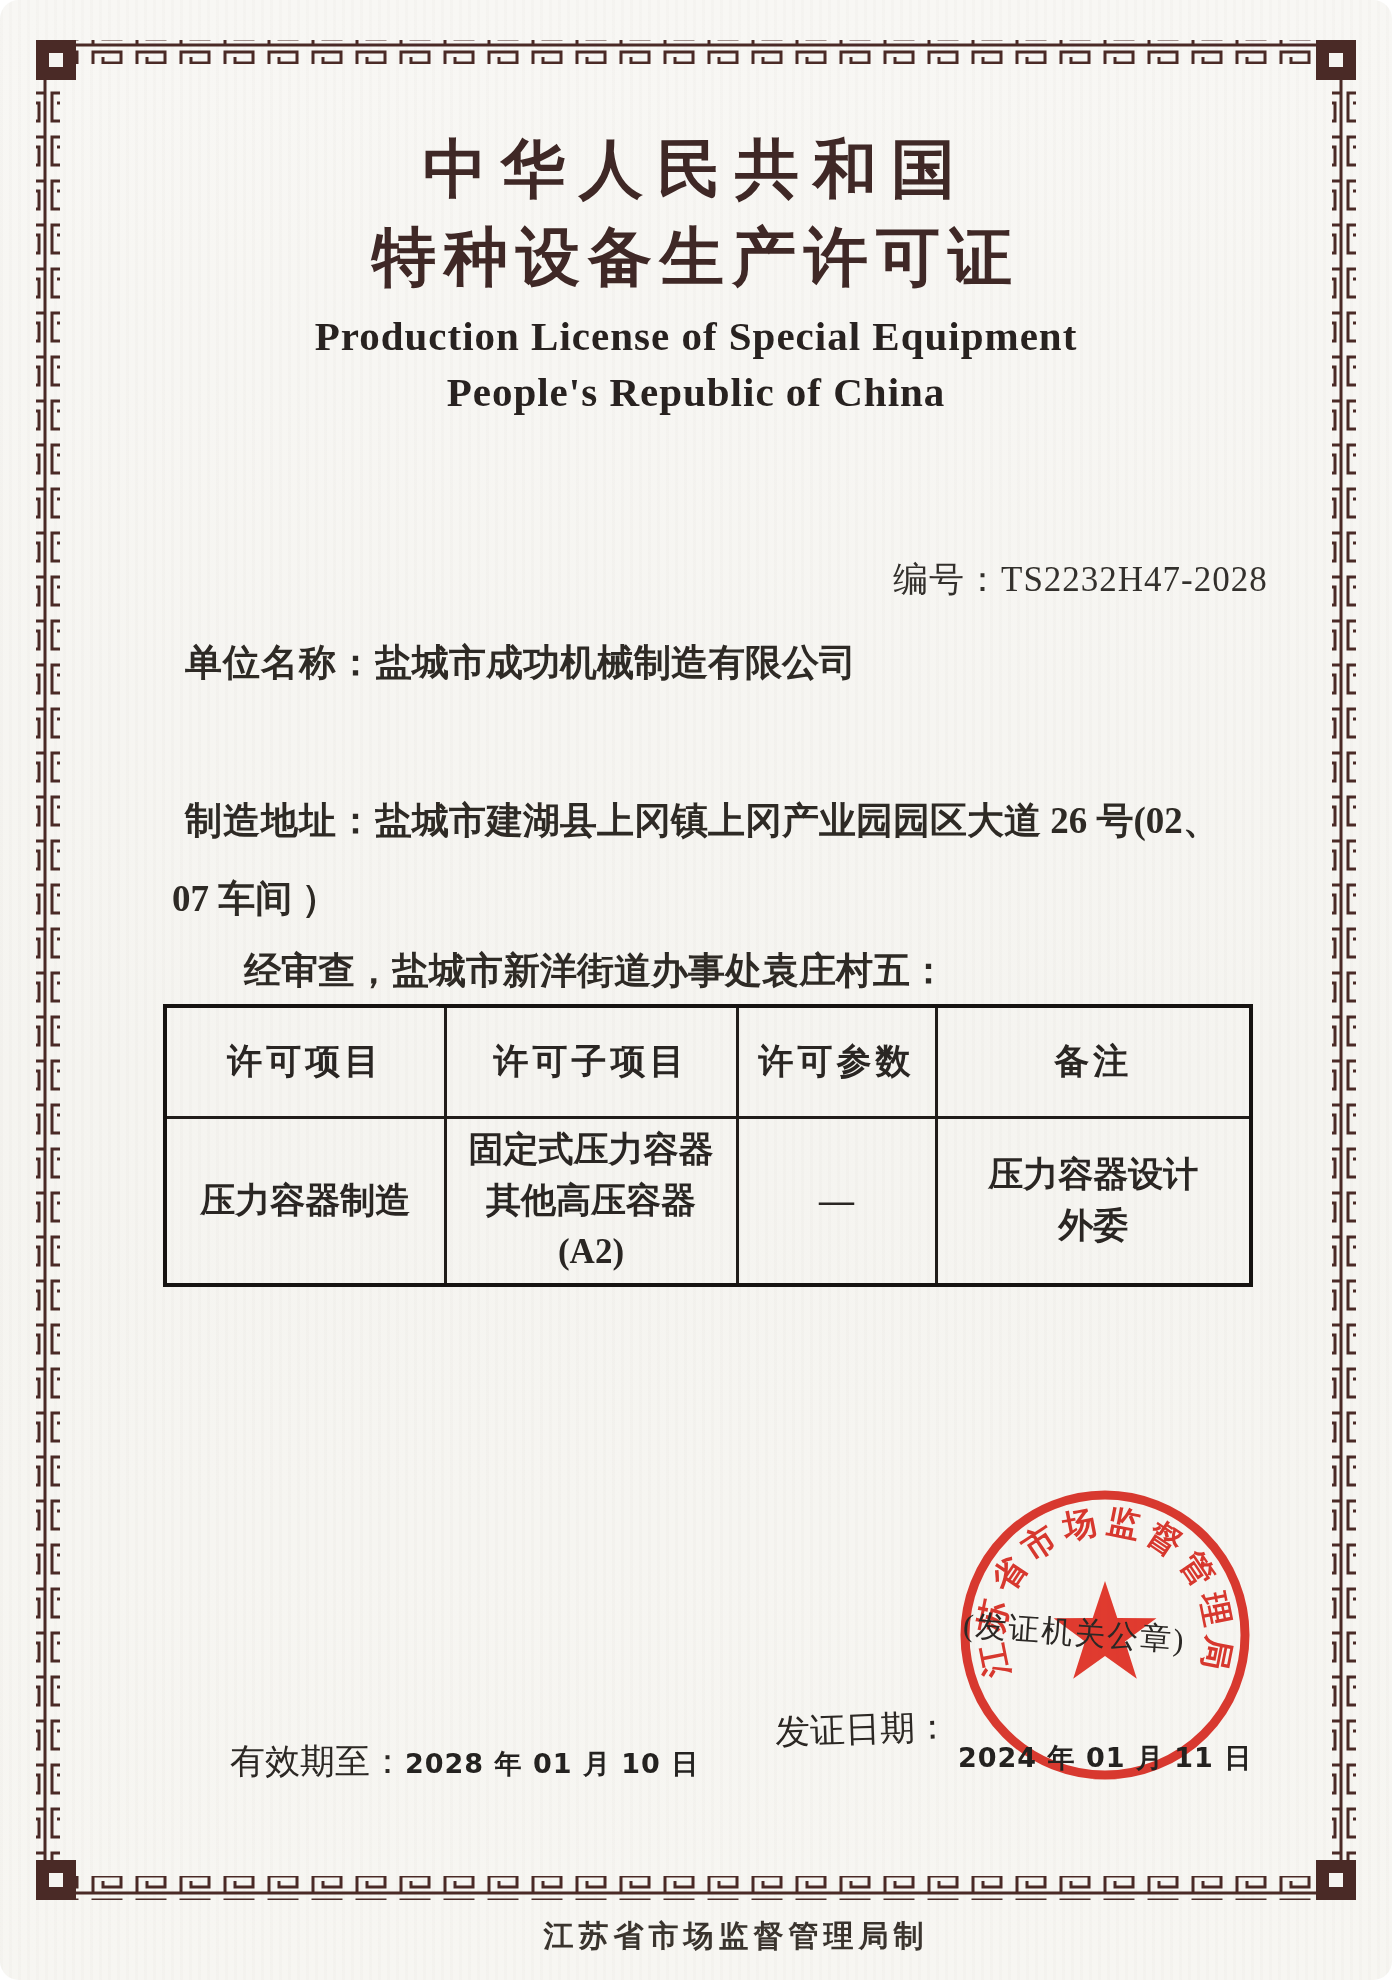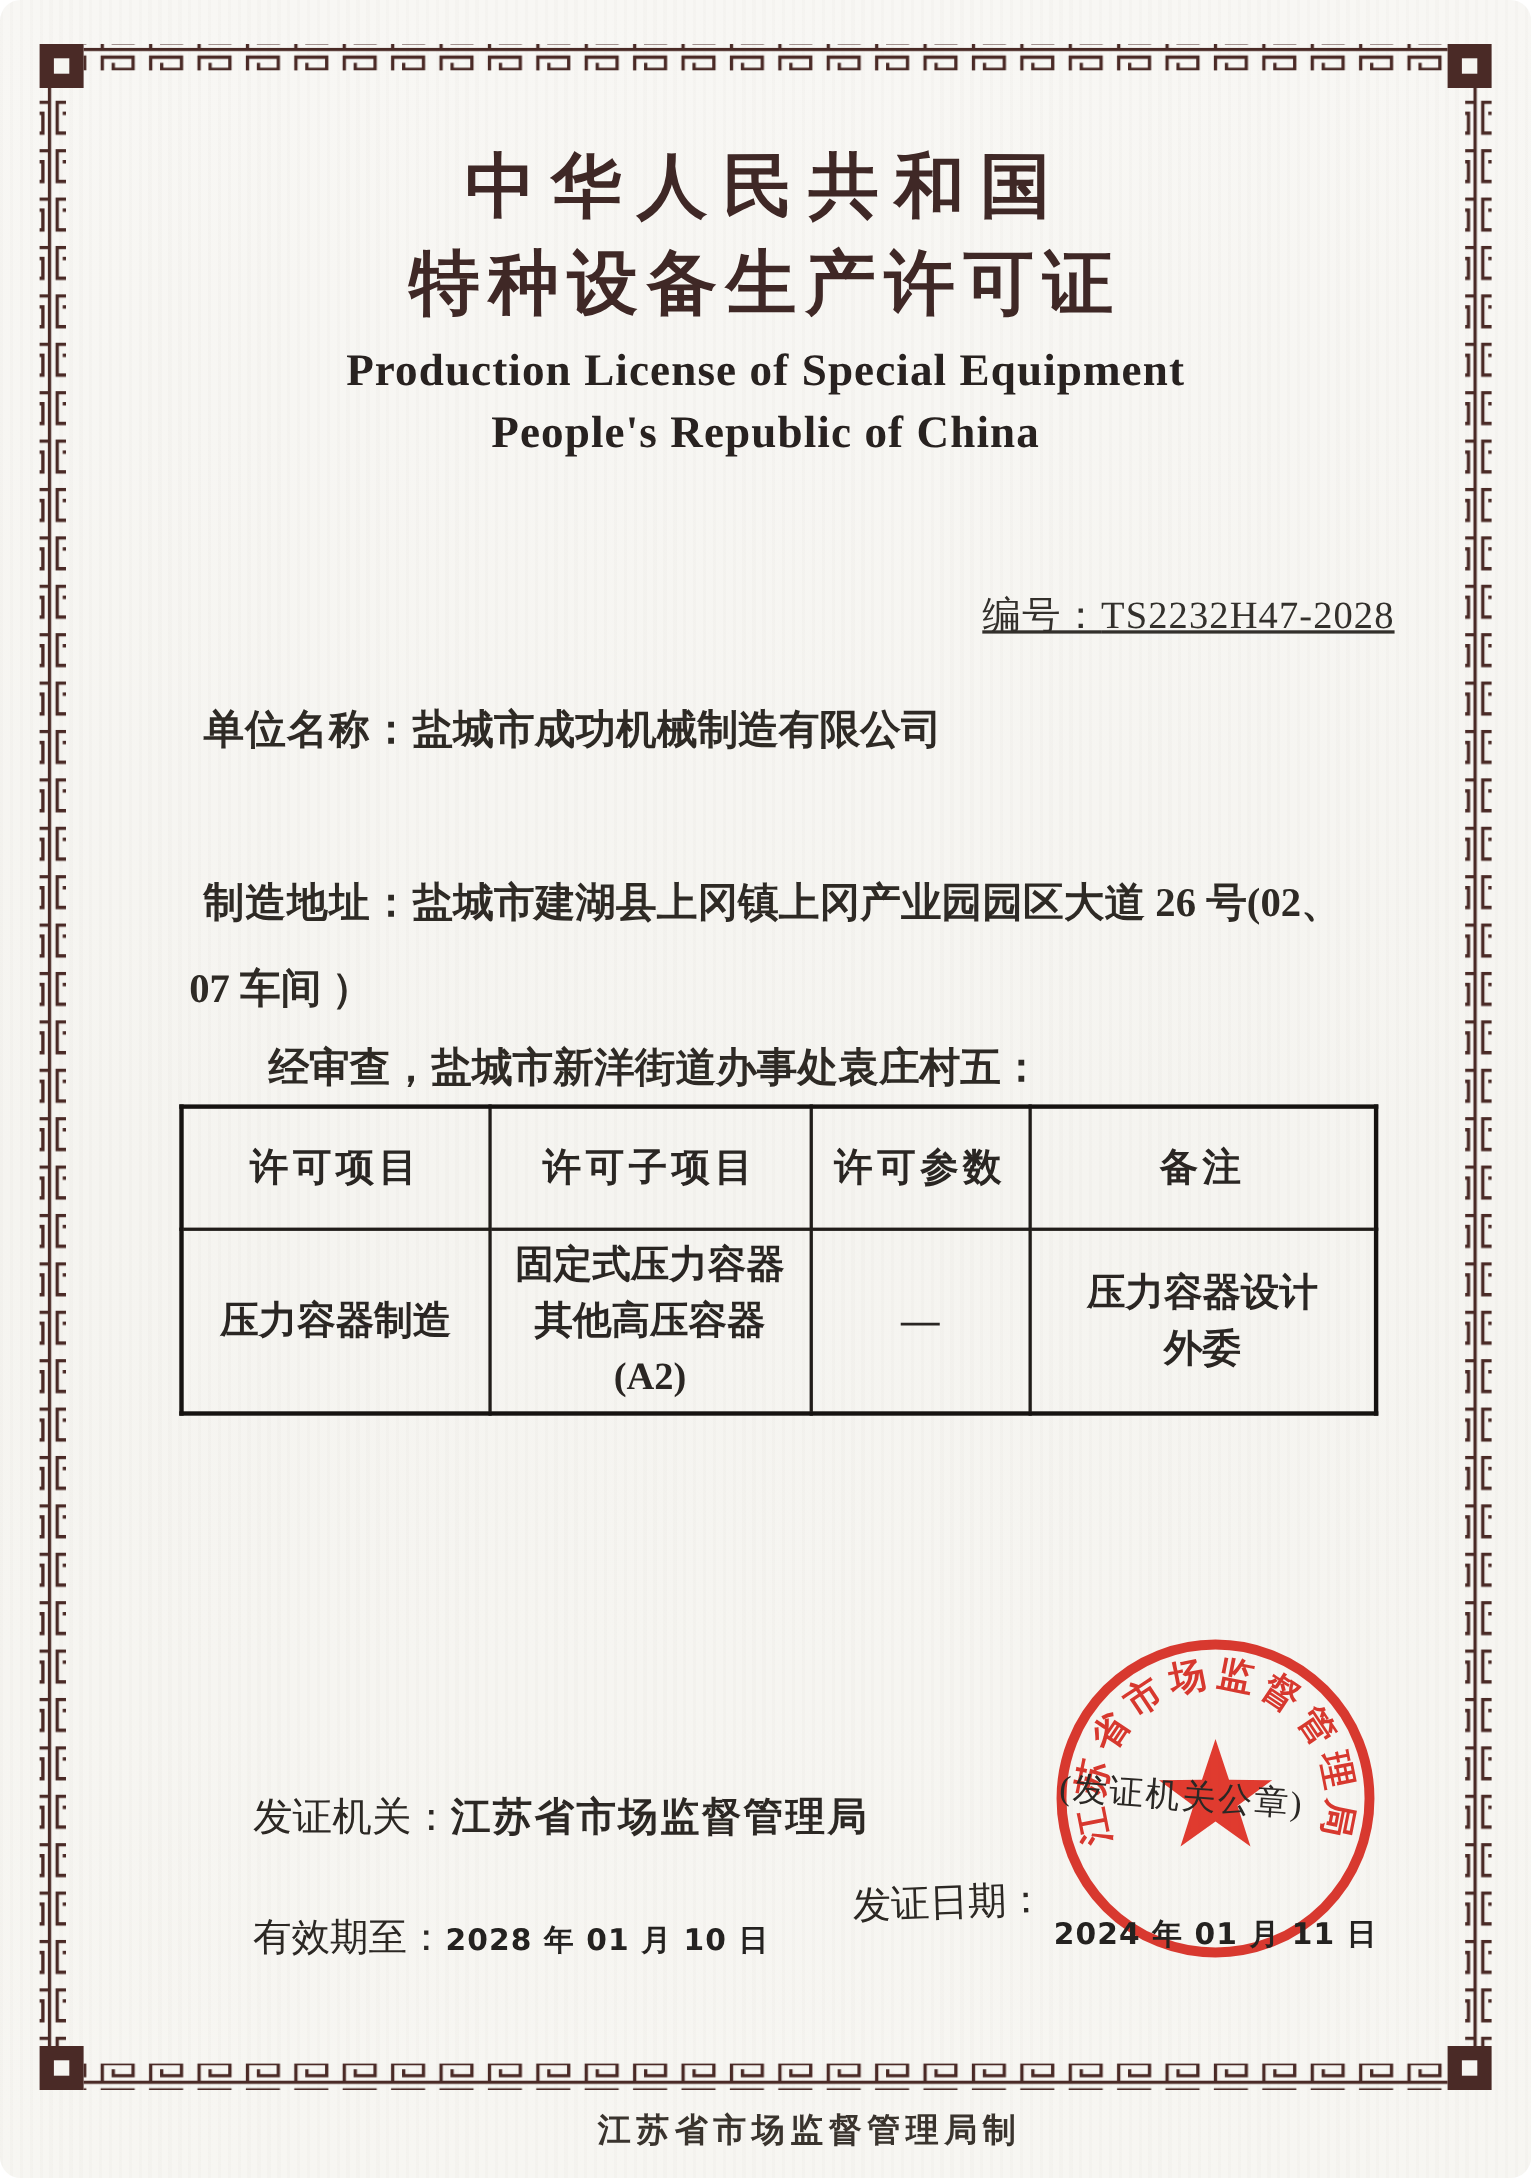--- a/index.html
+++ b/index.html
@@ -88,21 +88,21 @@
       <rect x="1316" y="1860" width="40" height="40" fill="#4a2a26"></rect>
         <rect x="1329" y="1873" width="14" height="14" fill="#f6f5f1"></rect>
     </g>
   </svg>
 
   <div class="abs center title-cn" style="top:126px;">中华人民共和国</div>
   <div class="abs center title-cn" style="top:214px;letter-spacing:8px;">特种设备生产许可证</div>
   <div class="abs center title-en" style="top:312px;">Production License of Special Equipment</div>
   <div class="abs center title-en" style="top:368px;">People's Republic of China</div>
 
-  <div class="abs license-no" style="left:893px;top:536px;text-decoration:underline;">
+  <div class="abs license-no" style="left:893px;top:556px;">
     <span>编号：</span><span>TS2232H47-2028</span>
   </div>
 
   <div class="abs bodyline" style="left:185px;top:638px;">
     <span class="lbl">单位名称：</span><span>盐城市成功机械制造有限公司</span>
   </div>
 
 
   <div class="abs bodyline" style="left:185px;top:796px;">
     <span class="lbl">制造地址：</span><span>盐城市建湖县上冈镇上冈产业园园区大道 26 号(02、</span>
@@ -139,23 +139,20 @@
 
   <svg class="abs" style="left:890px;top:1430px;" width="430" height="430">
     <circle cx="215" cy="205" r="140" fill="none" stroke="#d5281e" stroke-width="9" opacity="0.92"></circle>
     <polygon fill="#dd2a1e" opacity="0.92" points="215,151 227.3,188 266.4,188.3 235,211.5 246.8,248.7 215,226 183.2,248.7 195,211.5 163.6,188.3 202.7,188"></polygon>
     <path id="sealArc" d="M119.2,239.9 A102,102 0 1 1 310.8,239.9" fill="none" stroke="none"></path>
     <text font-size="33" font-weight="bold" fill="#d5281e" opacity="0.92" style="letter-spacing:7px;font-family:'Liberation Serif','DejaVu Serif',serif;">
       <textPath href="#sealArc" startOffset="50%" text-anchor="middle">江苏省市场监督管理局</textPath>
     </text>
   </svg>
 
-  <div class="abs issuer-line" style="left:230px;top:1628px;">
-    <span>发证机关：</span><span class="val">江苏省市场监督管理局</span>
-  </div>
 
   <div class="abs seal-note" style="left:963px;top:1612px;">(发证机关公章)</div>
 
   <div class="abs date-line" style="left:230px;top:1738px;">
     <span>有效期至：</span><span class="date-val">2028 年 01 月 10 日</span>
   </div>
 
   <div class="abs date-line" style="left:775px;top:1706px;transform:rotate(-2deg);">发证日期：</div>
 
   <div class="abs date-val" style="left:958px;top:1740px;position:absolute;">2024 年 01 月 11 日</div>

